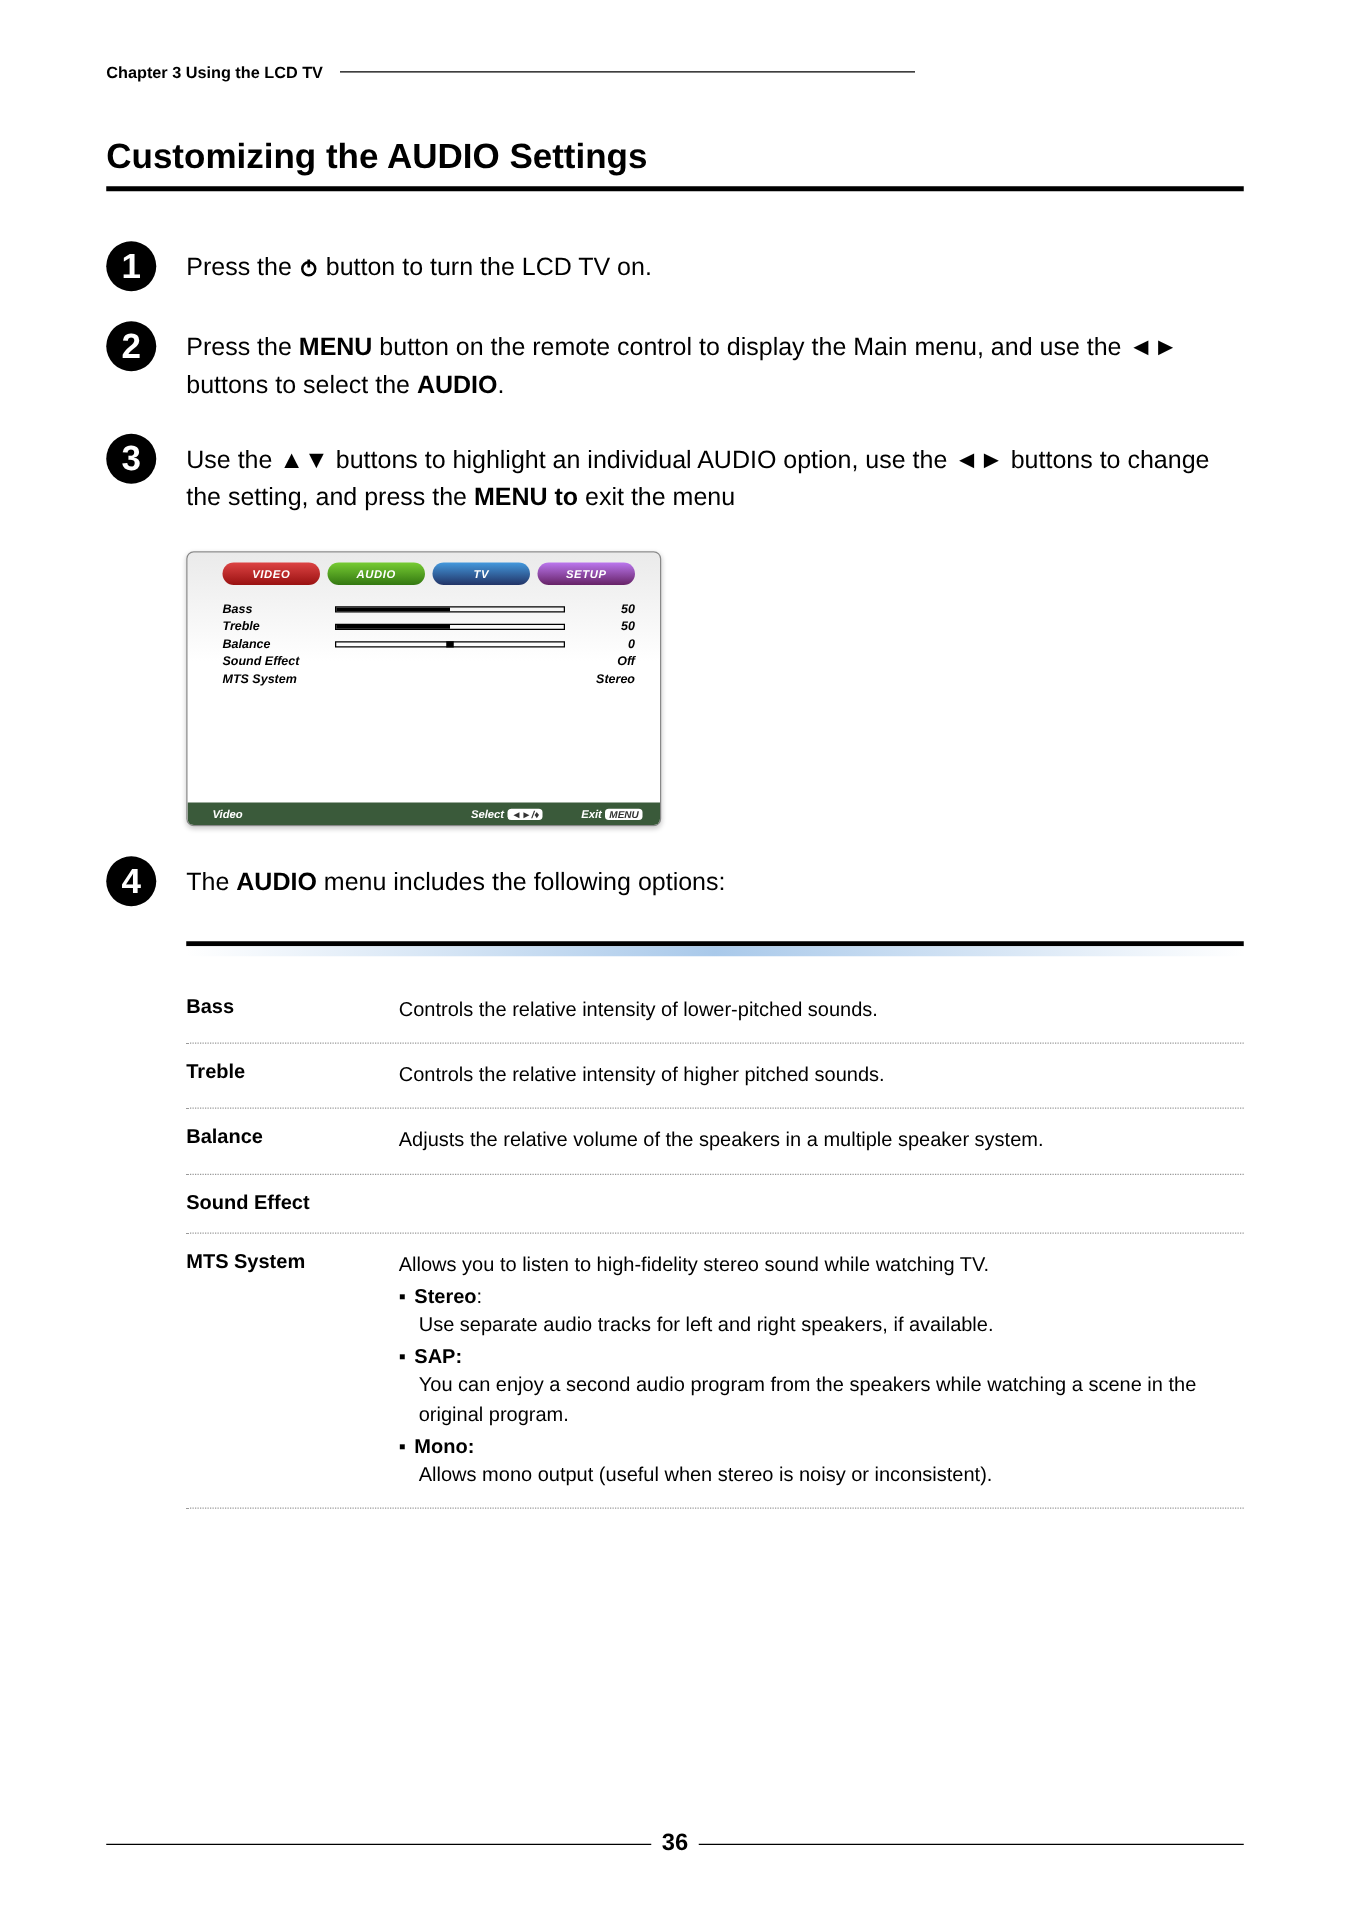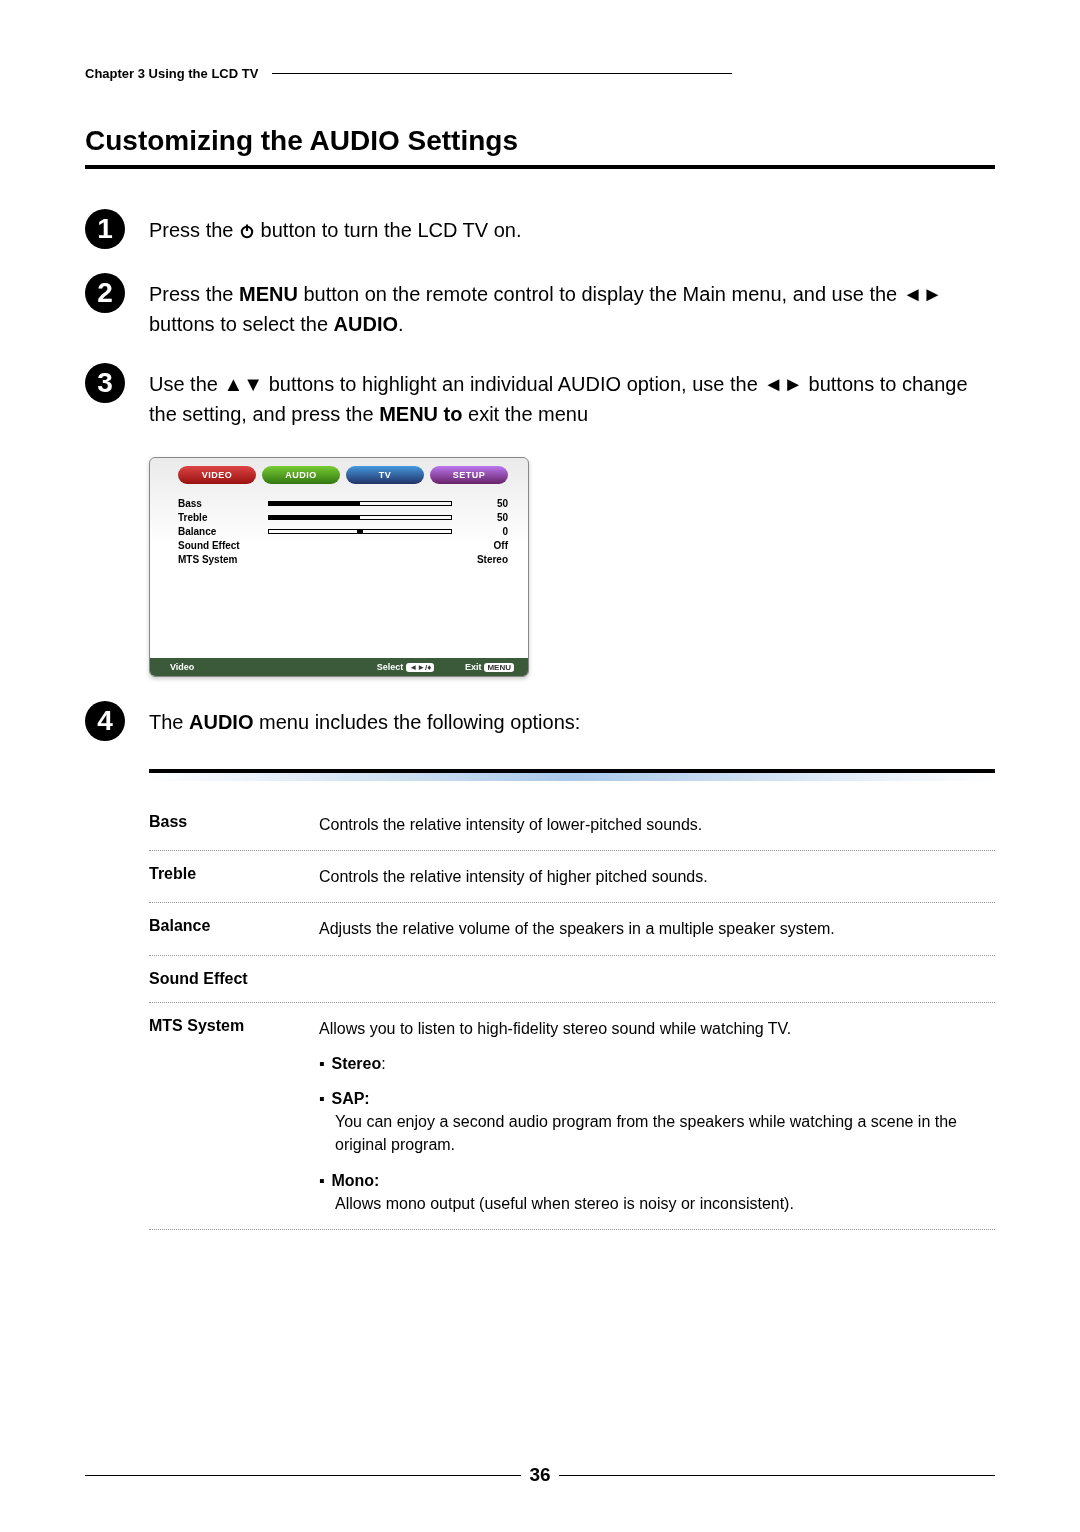--- a/index.html
+++ b/index.html
@@ -12,21 +12,20 @@
     position: relative;
     padding: 50px 85px 40px 85px;
   }
   .chapter-header {
     font-size: 13px;
     font-weight: bold;
     margin-bottom: 6px;
     display: flex;
     align-items: center;
     gap: 14px;
-    margin-top: 16px;
   }
   .chapter-line-short {
     width: 460px;
     height: 1px;
     background: #000;
   }
   .title-block { margin-top: 30px; }
   .main-title {
     font-size: 28px;
     font-weight: bold;
@@ -71,20 +70,21 @@
     margin-left: 64px;
     margin-top: 6px;
     margin-bottom: 28px;
     border: 1px solid #888;
     border-radius: 6px;
     background: linear-gradient(180deg, #eaeaea 0%, #fff 40%, #fff 100%);
     box-shadow: 0 2px 4px rgba(0,0,0,0.2);
     display: flex;
     flex-direction: column;
     overflow: hidden;
+    font-style: italic;
   }
   .tabs-row {
     display: flex;
     gap: 6px;
     padding: 8px 20px 10px 28px;
   }
   .tab {
     flex: 1;
     text-align: center;
     font-size: 9px;
@@ -176,21 +176,21 @@
     width: 170px;
     font-weight: bold;
     font-size: 16px;
   }
   .opt-desc {
     flex: 1;
     font-size: 16px;
     line-height: 1.45;
   }
   .opt-desc ul { list-style: none; padding-left: 0; }
-  .opt-desc li { margin-top: 12px; }
+  .opt-desc li { margin-top: 2px; }
   .opt-desc li .dot { display: inline-block; width: 8px; }
   .opt-desc li .sub-head { font-weight: bold; }
   .opt-desc li .sub-body { display: block; margin-left: 16px; }
   .dotted-rule {
     border-top: 1px dotted #999;
   }
   .page-footer {
     position: absolute;
     left: 85px;
     right: 85px;
@@ -321,21 +321,21 @@
   <div class="opt-row">
     <div class="opt-label">Sound Effect</div>
   </div>
   <div class="dotted-rule"></div>
 
   <div class="opt-row">
     <div class="opt-label">MTS System</div>
     <div class="opt-desc">
       <span>Allows you to listen to high-fidelity stereo sound while watching TV.</span>
       <ul>
-        <li><span class="dot">▪</span> <span class="sub-head"><span>Stereo</span></span>:</li>
+        <li><span class="dot">▪</span> <span class="sub-head"><span>Stereo</span></span>:<span class="sub-body">Use separate audio tracks for left and right speakers, if available.</span></li>
         <li><span class="dot">▪</span> <span class="sub-head">SAP:</span><span class="sub-body">You can enjoy a second audio program from the speakers while watching a scene in the original program.</span></li>
         <li><span class="dot">▪</span> <span class="sub-head">Mono:</span><span class="sub-body">Allows mono output (useful when stereo is noisy or inconsistent).</span></li>
       </ul>
     </div>
   </div>
   <div class="dotted-rule"></div>
 </div>
 
 <div class="page-footer">
   <div class="line"></div>

